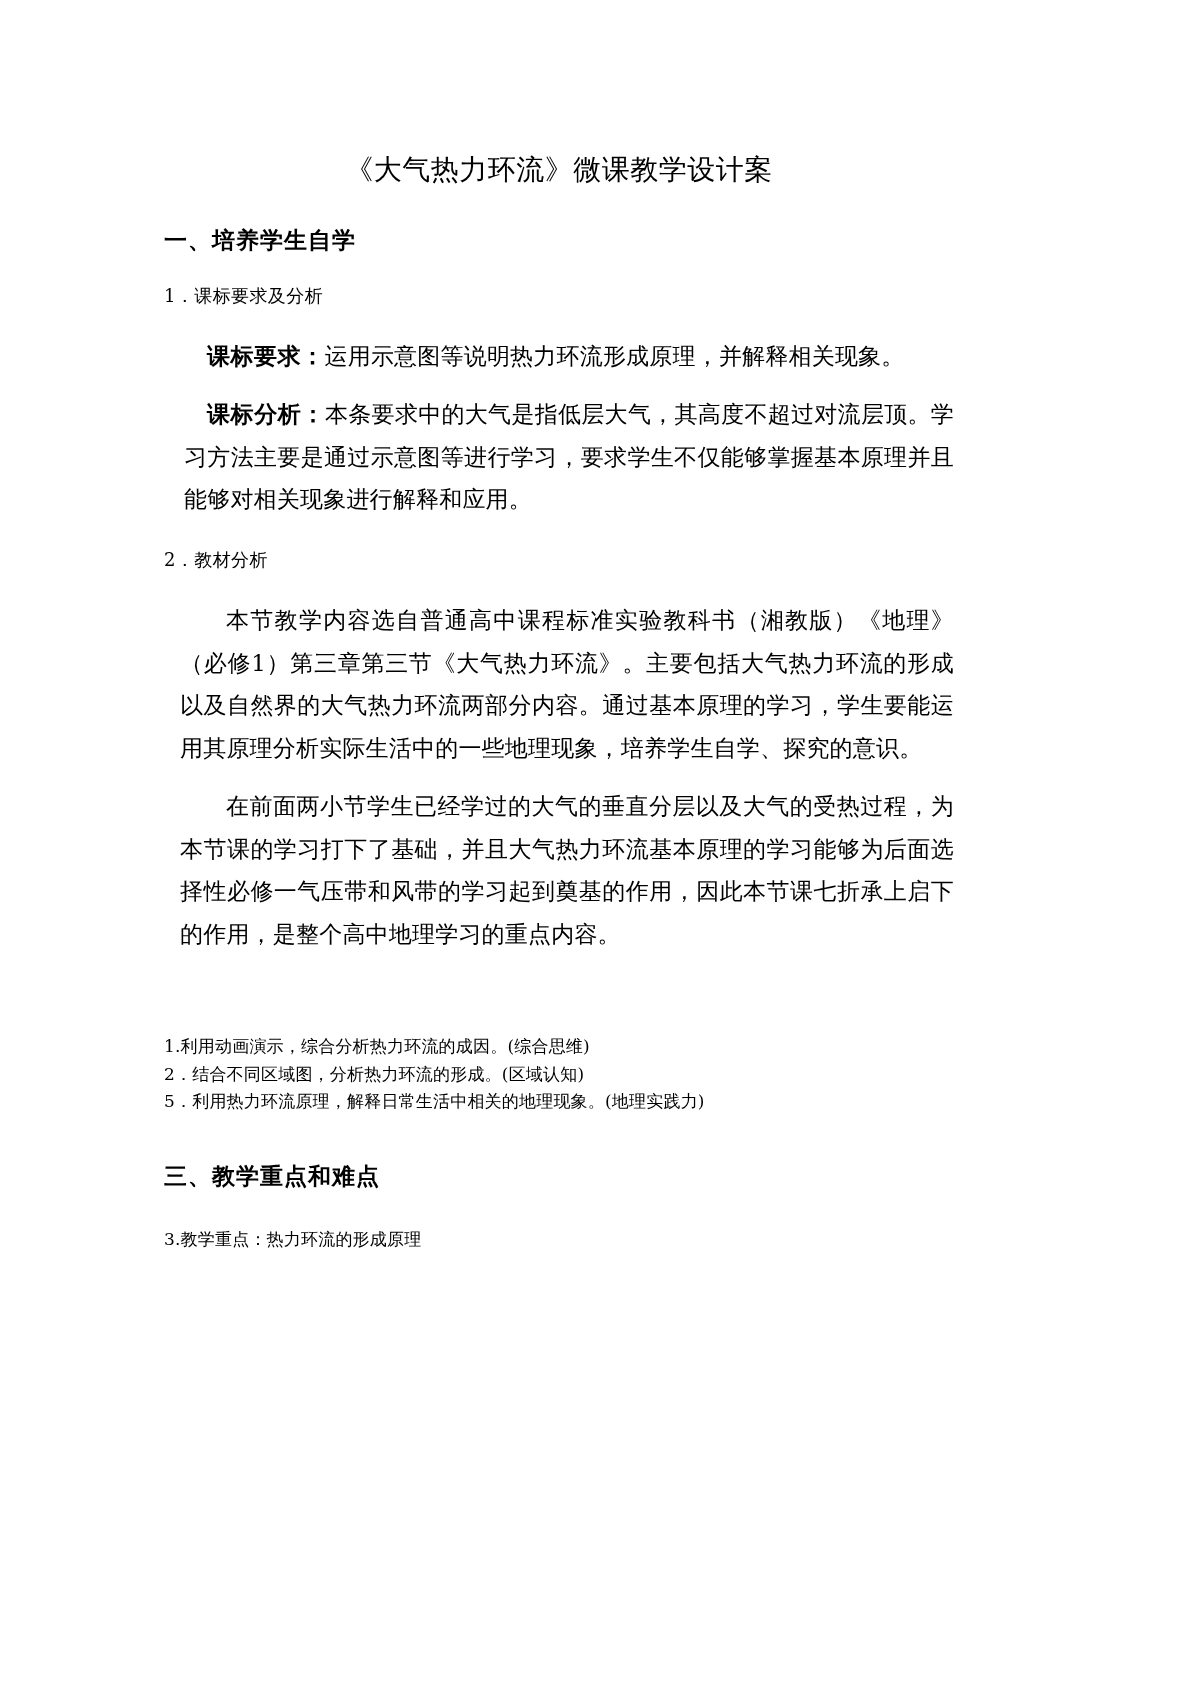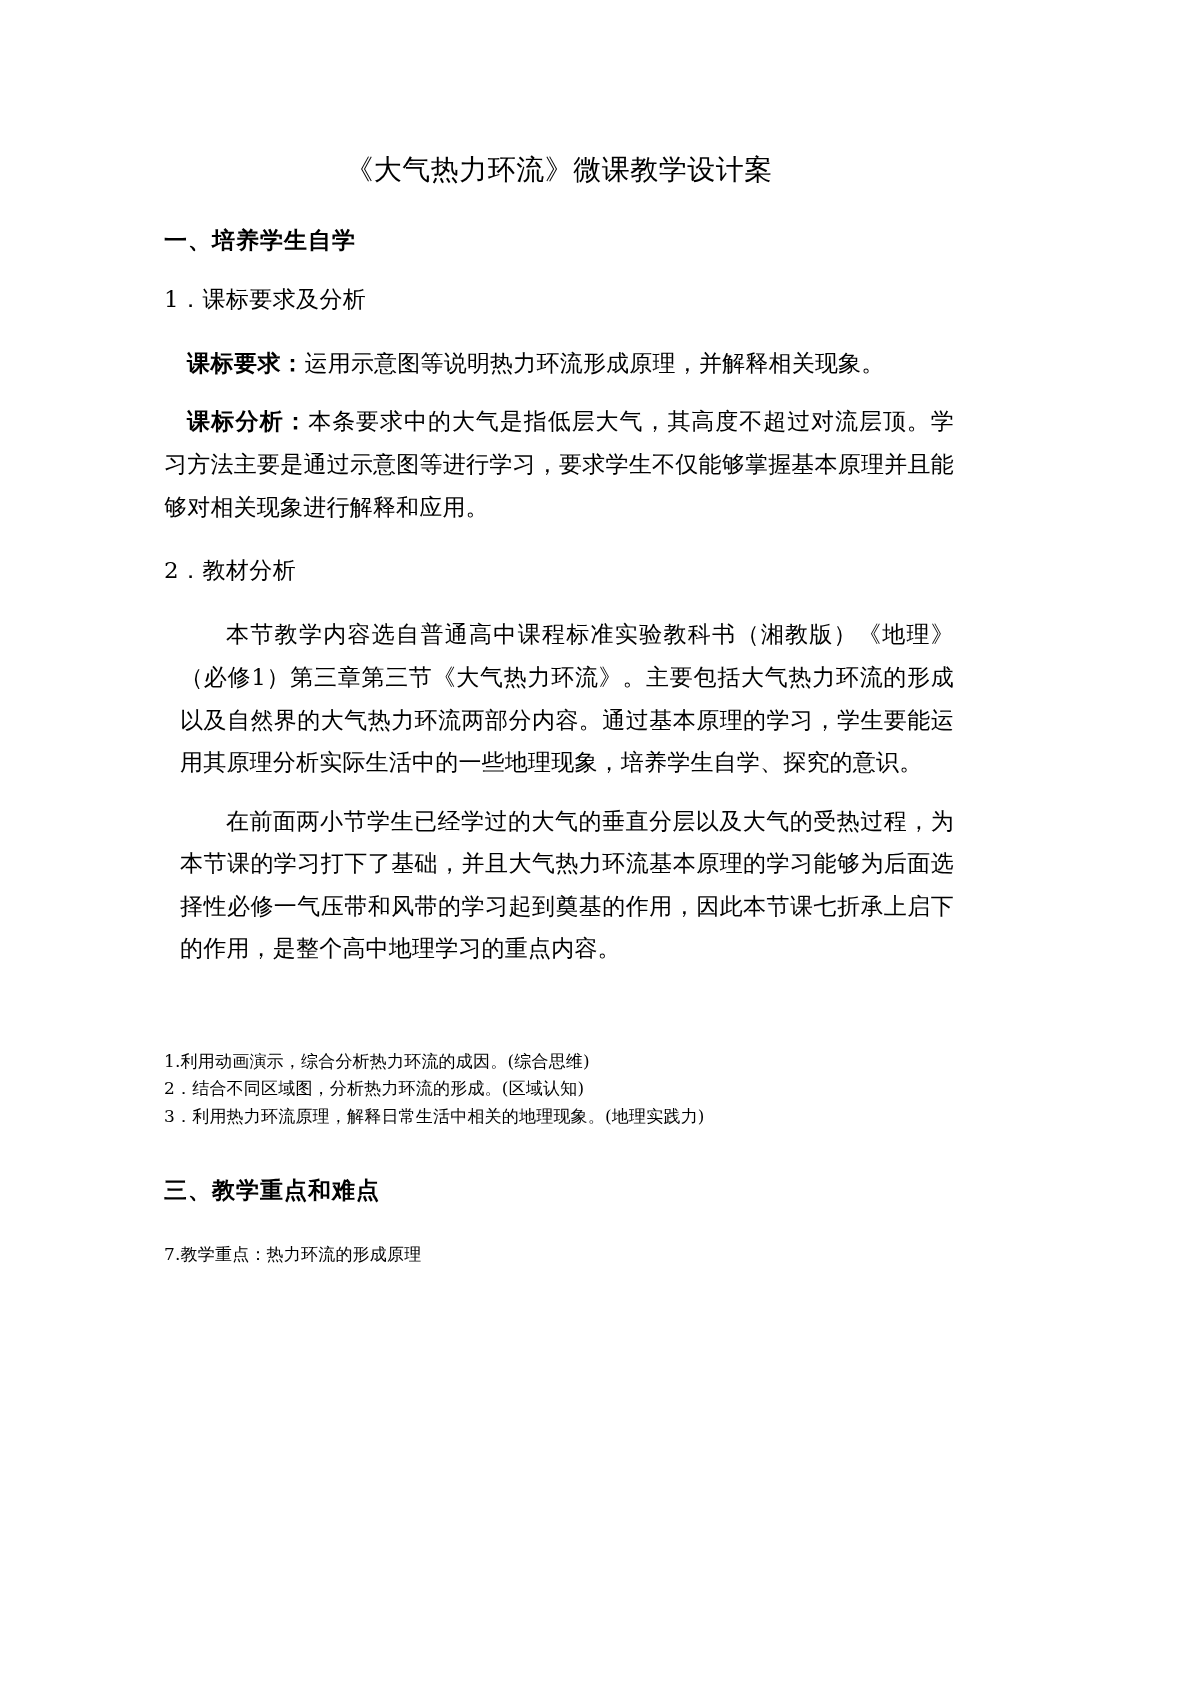--- a/index.html
+++ b/index.html
@@ -42,36 +42,37 @@
   .section-heading {
     font-family: "DejaVu Sans", "Liberation Sans", sans-serif;
     font-weight: bold;
     font-size: 23px;
     line-height: 1.4;
     letter-spacing: 1px;
     margin: 0;
   }
   
   .sub-heading {
-    font-size: 23px;
+    font-size: 18px;
     line-height: 1.45;
     margin: 0;
     letter-spacing: 0.4px;
   }
   
   .para {
     font-size: 23px;
     line-height: 1.85;
     margin: 0;
     text-align: justify;
     text-justify: inter-ideograph;
     letter-spacing: 0.2px;
   }
   .para.indent-1 {
     text-indent: 1em;
+    margin-left: 20px;
   }
   .para.indent-2 {
     text-indent: 2em;
     margin-left: 16px;
   }
   .lead {
     font-family: "DejaVu Sans", "Liberation Sans", sans-serif;
     font-weight: bold;
     letter-spacing: 0.5px;
   }
@@ -125,24 +126,24 @@
 
     <p class="para indent-2">在前面两小节学生已经学过的大气的垂直分层以及大气的受热过程，为本节课的学习打下了基础，并且大气热力环流基本原理的学习能够为后面选择性必修一气压带和风带的学习起到奠基的作用，因此本节课七折承上启下的作用，是整个高中地理学习的重点内容。</p>
 
     <div class="gap-xl"></div>
 
 
     <div class="gap-lg"></div>
 
     <p class="list-line">1.利用动画演示，综合分析热力环流的成因。(综合思维)</p>
     <p class="list-line">2．结合不同区域图，分析热力环流的形成。(区域认知)</p>
-    <p class="list-line">3．利用热力环流原理，解释日常生活中相关的地理现象。(地理实践力)</p>
+    <p class="list-line">5．利用热力环流原理，解释日常生活中相关的地理现象。(地理实践力)</p>
 
     <div class="gap-xl"></div>
 
     <h2 class="section-heading">三、教学重点和难点</h2>
 
     <div class="gap-lg"></div>
 
-    <p class="list-line">7.教学重点：热力环流的形成原理</p>
+    <p class="list-line">3.教学重点：热力环流的形成原理</p>
 
   </div>
 </div>
 
 </body></html>

